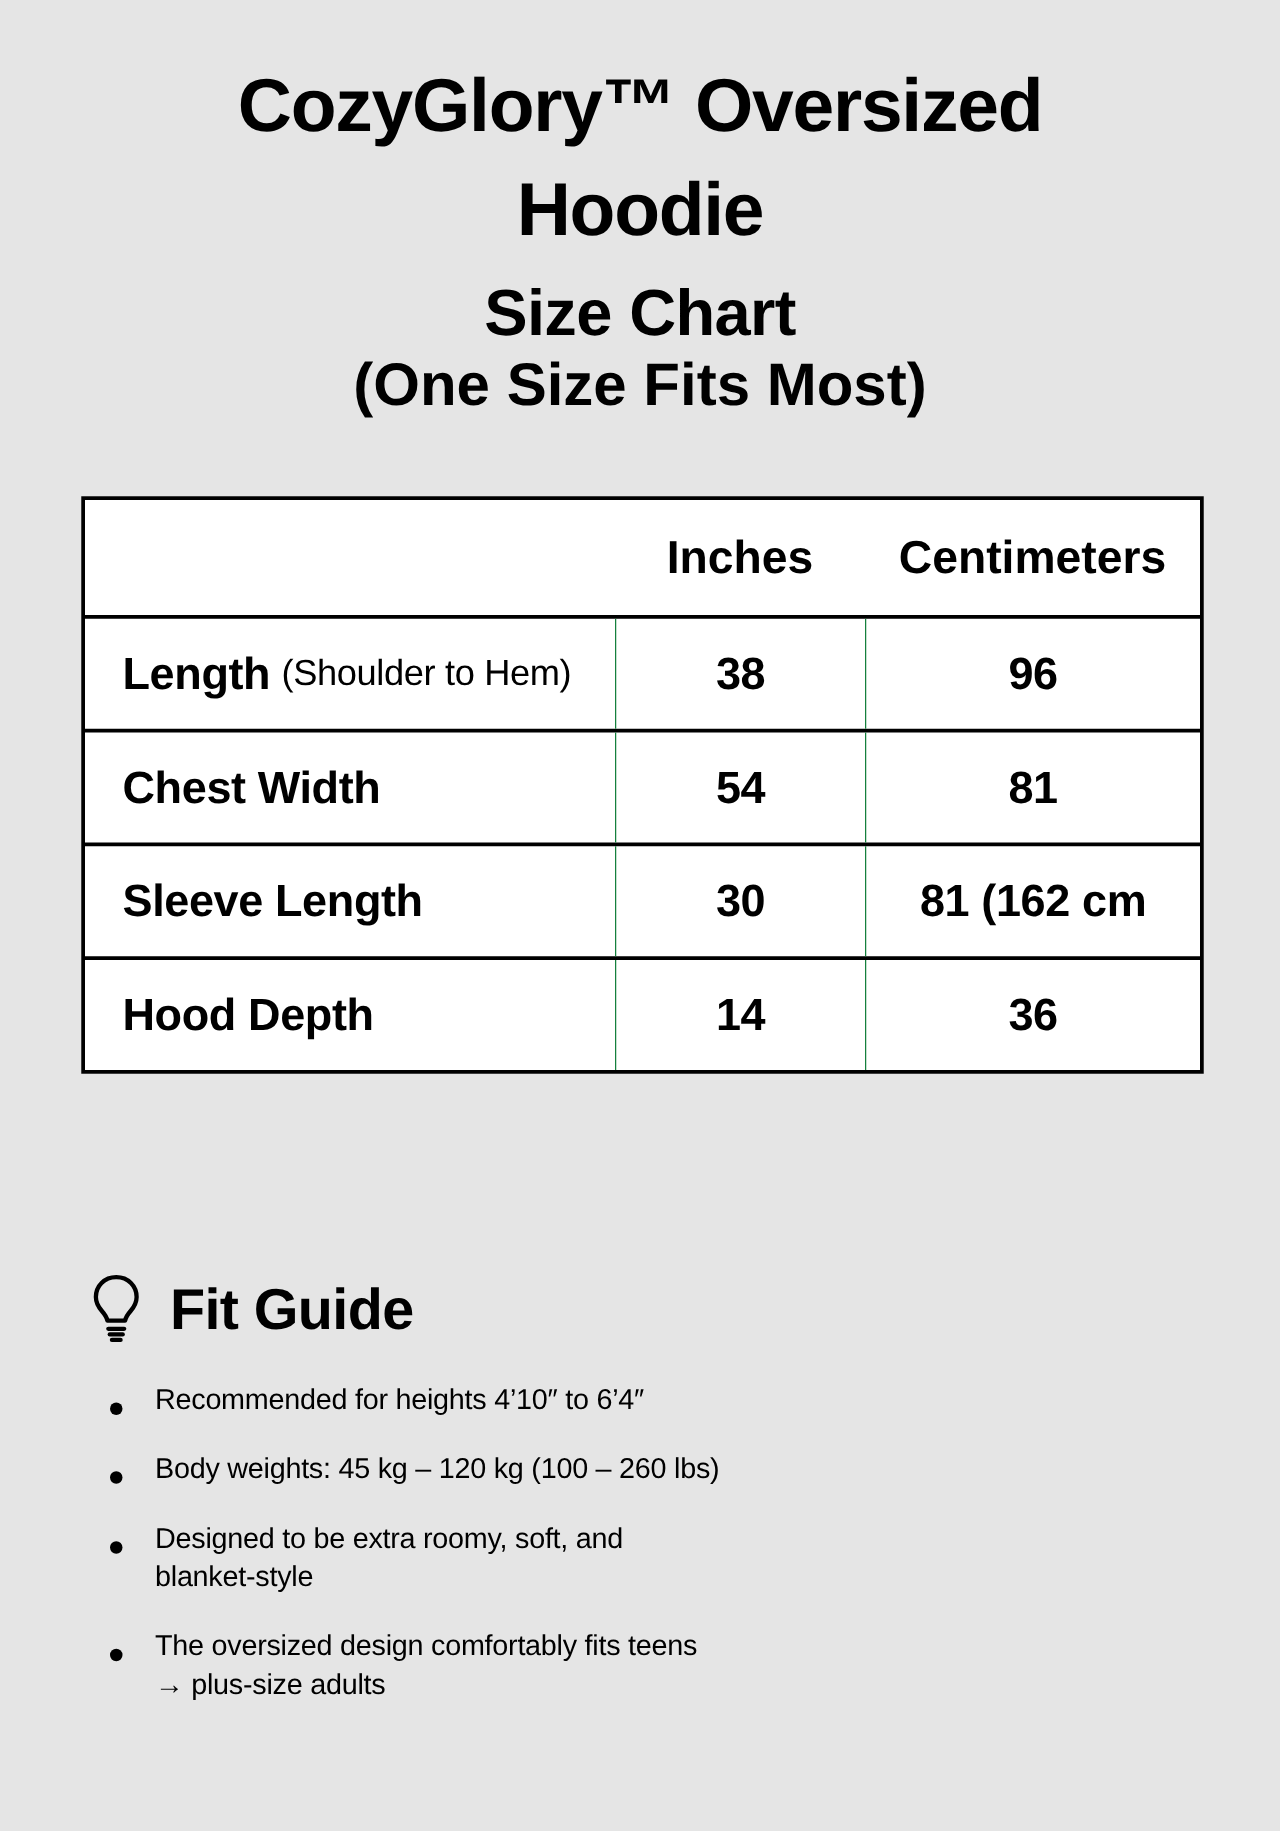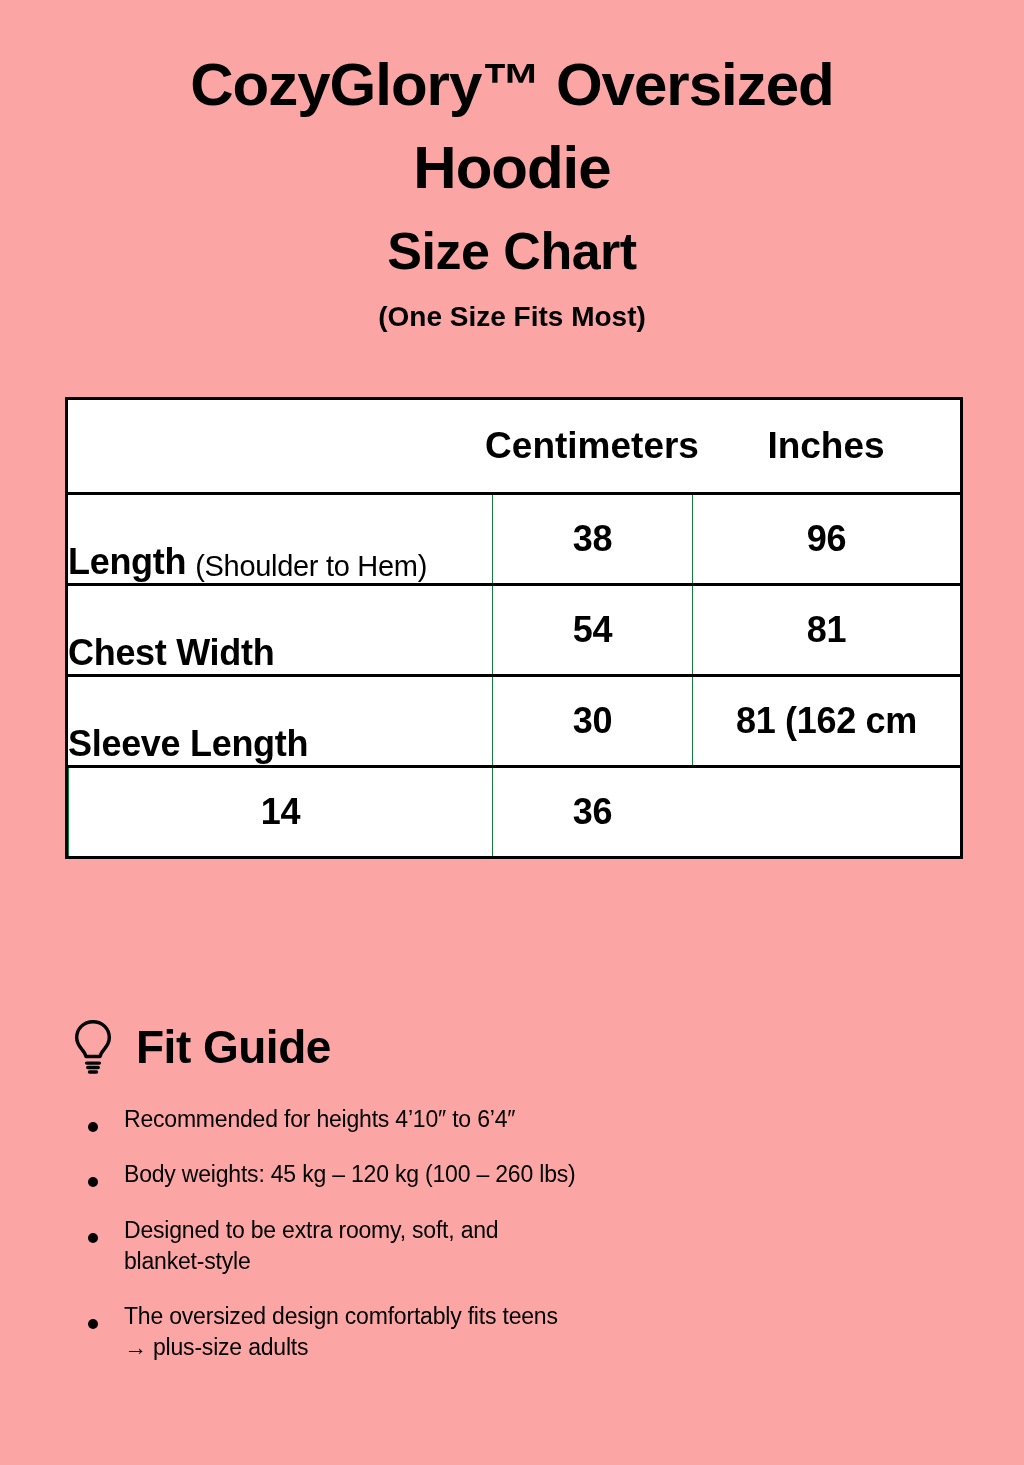--- a/index.html
+++ b/index.html
@@ -2,21 +2,21 @@
 <html><head>
 <meta charset="utf-8">
 <style>
   * { margin: 0; padding: 0; box-sizing: border-box; }
   html, body { background: #ffffff; }
   .page {
     position: relative;
     width: 1024px;
     height: 1465px;
     margin: 0 auto;
-    background: #fca5a5;
+    background: #e5e5e5;
     color: #000000;
     font-family: "Liberation Sans", sans-serif;
     overflow: hidden;
   }
   
   .header { padding-top: 44px; text-align: center; }
   .title-line {
     display: block;
     font-size: 60px;
     font-weight: 700;
@@ -24,39 +24,38 @@
     letter-spacing: -1px;
   }
   .size-chart-heading {
     font-size: 52px;
     font-weight: 700;
     letter-spacing: -0.5px;
     margin-top: 12px;
     line-height: 1.15;
   }
   .fits-note {
-    font-size: 28px;
+    font-size: 48px;
     font-weight: 600;
-    margin-top: 20px;
     line-height: 1.15;
   }
   
   .size-table {
     position: absolute;
     left: 65px;
     top: 397px;
     width: 898px;
     border: 3px solid #000;
     background: #fff;
   }
   .t-row { display: grid; grid-template-columns: 424px 200px 1fr; }
   .t-head { height: 92px; }
   .t-body { height: 91px; border-top: 3px solid #000; }
   .cell { display: flex; align-items: center; }
-  .label-cell { justify-content: flex-start; white-space: nowrap; align-items: flex-end; }
+  .label-cell { justify-content: flex-start; padding-left: 30px; white-space: nowrap; }
   .num-cell { justify-content: center; text-align: center; }
   .t-body .num-cell { border-left: 1px solid #15803d; }
   .head-cell { font-size: 37px; font-weight: 700; }
   .row-label { font-size: 36px; font-weight: 700; letter-spacing: -0.3px; }
   .row-note { font-size: 29px; font-weight: 400; letter-spacing: -0.3px; }
   .row-note:not(:empty) { margin-left: 9px; }
   .num-val { font-size: 36px; font-weight: 600; letter-spacing: -0.3px; white-space: nowrap; }
   
   .fit-guide { position: absolute; left: 70px; top: 1016px; width: 900px; }
   .fg-head { display: flex; align-items: center; gap: 20px; }
@@ -91,22 +90,22 @@
       <span class="title-line">Hoodie</span>
     </h1>
     <div class="size-chart-heading">Size Chart</div>
     <div class="fits-note">(One Size Fits Most)</div>
   </header>
 
   <div class="size-table">
 
     <div class="t-row t-head">
       <div class="cell label-cell"></div>
+      <div class="cell num-cell head-cell">Inches</div>
       <div class="cell num-cell head-cell">Centimeters</div>
-      <div class="cell num-cell head-cell">Inches</div>
     </div>
 
     <div class="t-row t-body">
       <div class="cell label-cell">
         <span class="row-label">Length</span>
         <span class="row-note">(Shoulder to Hem)</span>
       </div>
       <div class="cell num-cell num-val">38</div>
       <div class="cell num-cell num-val">96</div>
     </div>
@@ -123,20 +122,24 @@
     <div class="t-row t-body">
       <div class="cell label-cell">
         <span class="row-label">Sleeve Length</span>
         <span class="row-note"></span>
       </div>
       <div class="cell num-cell num-val">30</div>
       <div class="cell num-cell num-val">81 (162 cm</div>
     </div>
 
     <div class="t-row t-body">
+      <div class="cell label-cell">
+        <span class="row-label">Hood Depth</span>
+        <span class="row-note"></span>
+      </div>
       <div class="cell num-cell num-val">14</div>
       <div class="cell num-cell num-val">36</div>
     </div>
 
 
   </div>
 
   <section class="fit-guide">
     <div class="fg-head">
       <span class="bulb">

